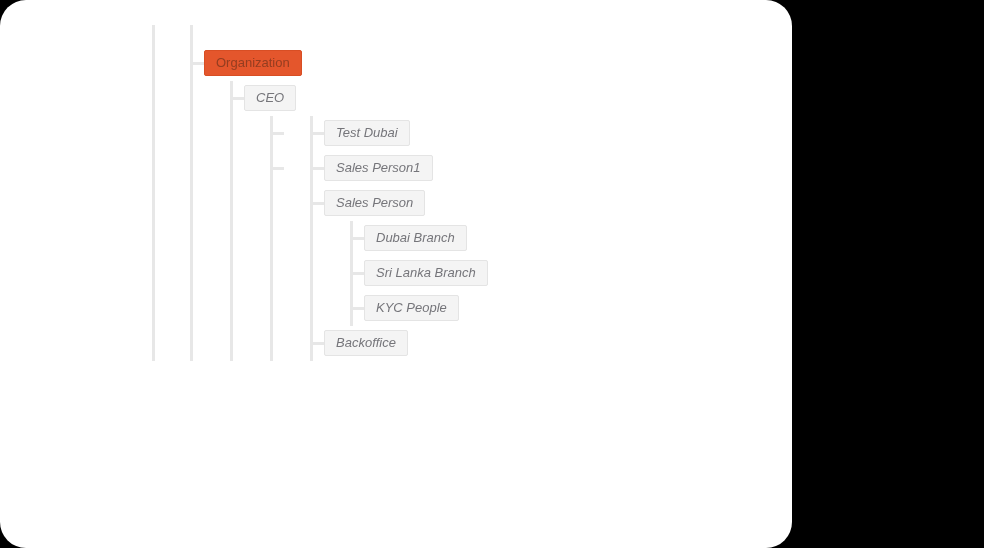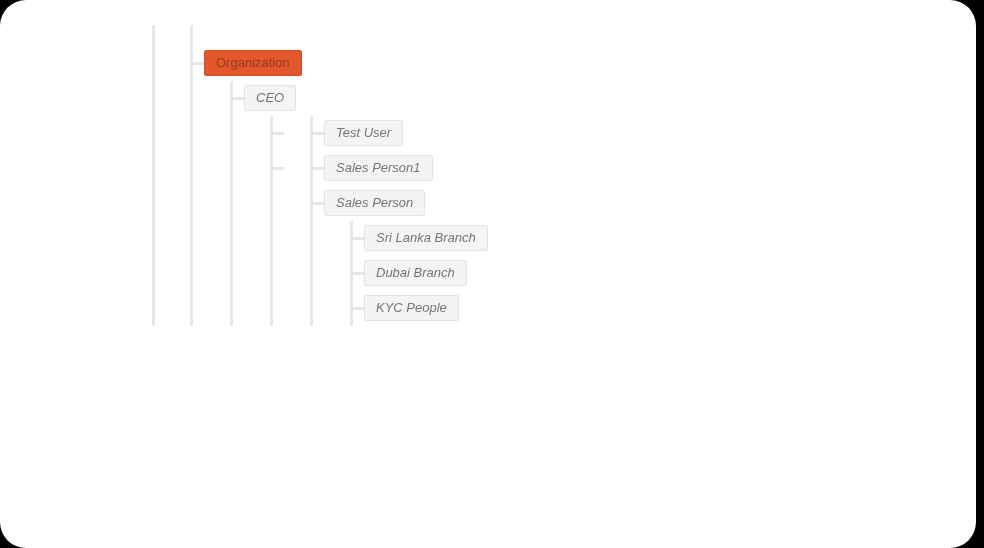--- a/index.html
+++ b/index.html
@@ -3,21 +3,21 @@
 <meta charset="utf-8">
 <style>
   html, body {
     margin: 0;
     padding: 0;
     background: #000000;
     font-family: "Liberation Sans", sans-serif;
   }
   .screen {
     position: relative;
-    width: 976px;
+    width: 792px;
     height: 548px;
     background: var(--surface, #ffffff);
     border-radius: 26px;
     overflow: hidden;
   }
   
   .tree-wrap {
     position: absolute;
     left: 152px;
     top: 25px;
@@ -71,27 +71,28 @@
 </style>
 </head>
 <body style="background: rgb(0, 0, 0);">
 
 <div class="screen">
   <div class="tree-wrap">
     <ul class="tree-root" id="tree-root">
         <li><div class="node selected">Organization</div><ul>
             <li><div class="node">CEO</div><ul>
                 <li><ul>
-                    <li><div class="node">Test User</div></li>
+                    <li><div class="node">Test Dubai</div></li>
                   </ul></li>
                 <li><ul>
                     <li><div class="node">Sales Person1</div></li>
                     <li><div class="node">Sales Person</div><ul>
+                        <li><div class="node">Dubai Branch</div></li>
                         <li><div class="node">Sri Lanka Branch</div></li>
-                        <li><div class="node">Dubai Branch</div></li>
                         <li><div class="node">KYC People</div></li>
                       </ul></li>
+                    <li><div class="node">Backoffice</div></li>
                   </ul></li>
               </ul></li>
           </ul></li>
       </ul>
   </div>
 </div>
 
 </body></html>

